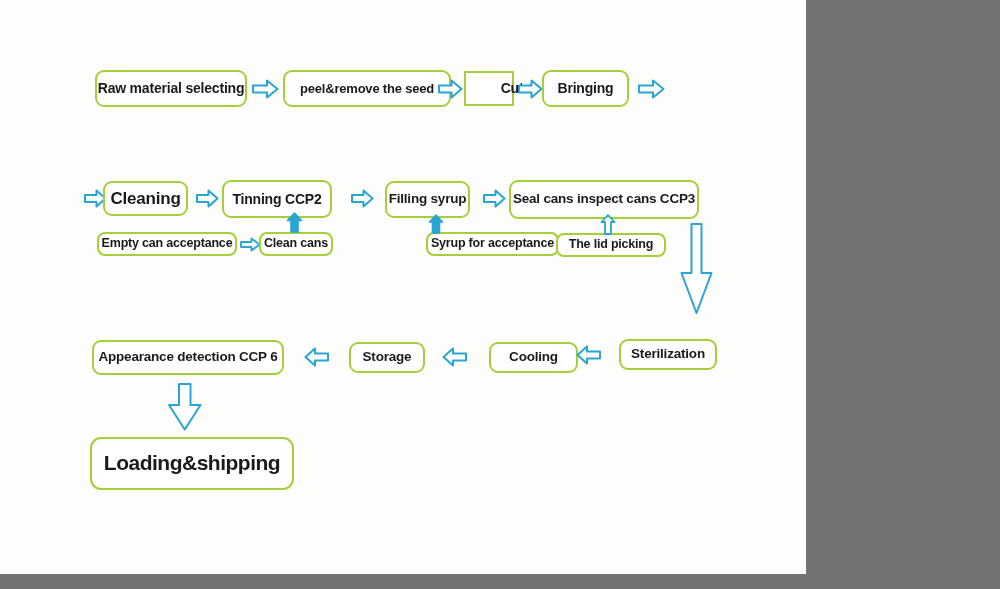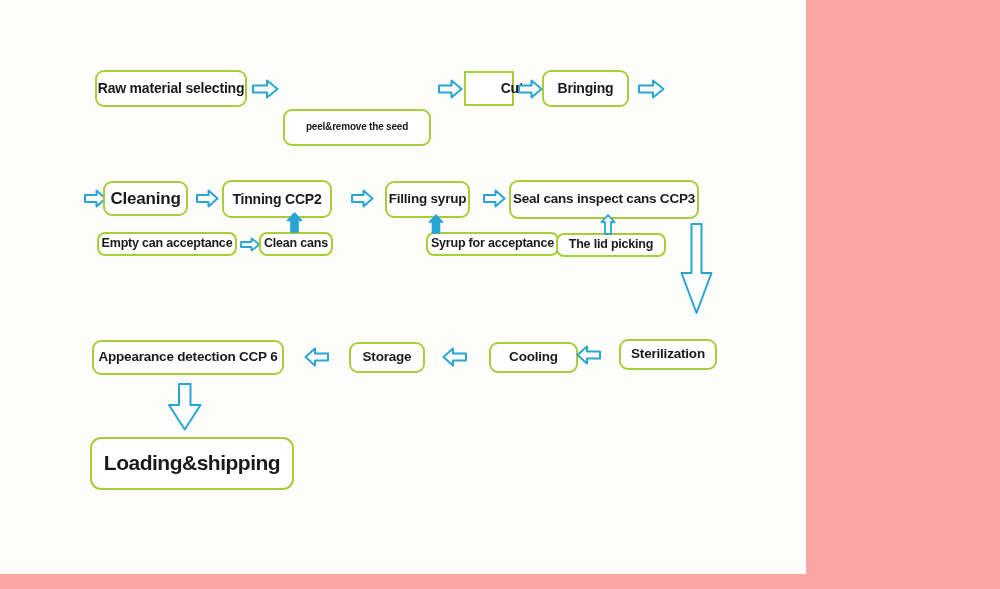--- a/index.html
+++ b/index.html
@@ -9,21 +9,21 @@
     background: #ffffff;
   }
   body {
     font-family: "Liberation Sans", sans-serif;
     -webkit-font-smoothing: antialiased;
   }
   #canvas {
     position: relative;
     width: 1000px;
     height: 589px;
-    background: #fca5a5;
+    background: #737373;
     overflow: hidden;
   }
   
   .bg-wash {
     position: absolute;
     left: 0;
     top: 0;
     width: 806px;
     height: 574px;
     background: #fdfdfc;
@@ -76,21 +76,21 @@
   <div class="bg-wash"></div>
 
   <div class="node" style="left:95px; top:70px; width:152px; height:37px; font-size:14px;">Raw material selecting</div>
 
   <div class="arrow" style="left:252px; top:79px; width:27px; height:20px;">
     <svg width="27" height="20" viewBox="0 0 27 20">
       <path d="M1 6.5 H15 V1.5 L25.5 10 L15 18.5 V13.5 H1 Z" fill="#ffffff" stroke="#29a5d4" stroke-width="2" stroke-linejoin="round" stroke-linecap="round"></path>
     </svg>
   </div>
 
-  <div class="node" style="left:283px; top:70px; width:148px; height:37px; font-size:10px;margin-top:39px;">peel&amp;remove the seed</div>
+  <div class="node" style="left:283px; top:70px; width:168px; height:37px; font-size:13px;">peel&amp;remove the seed</div>
 
   <div class="arrow" style="left:438px; top:79px; width:25px; height:20px;">
     <svg width="25" height="20" viewBox="0 0 25 20">
       <path d="M1 6.5 H13.5 V1.5 L23.5 10 L13.5 18.5 V13.5 H1 Z" fill="#ffffff" stroke="#29a5d4" stroke-width="2" stroke-linejoin="round" stroke-linecap="round"></path>
     </svg>
   </div>
 
   <div class="node small" style="left:464px; top:71px; width:49px; height:35px; font-size:14px;">Cut</div>
 
   <div class="arrow" style="left:518px; top:79px; width:25px; height:20px;">

